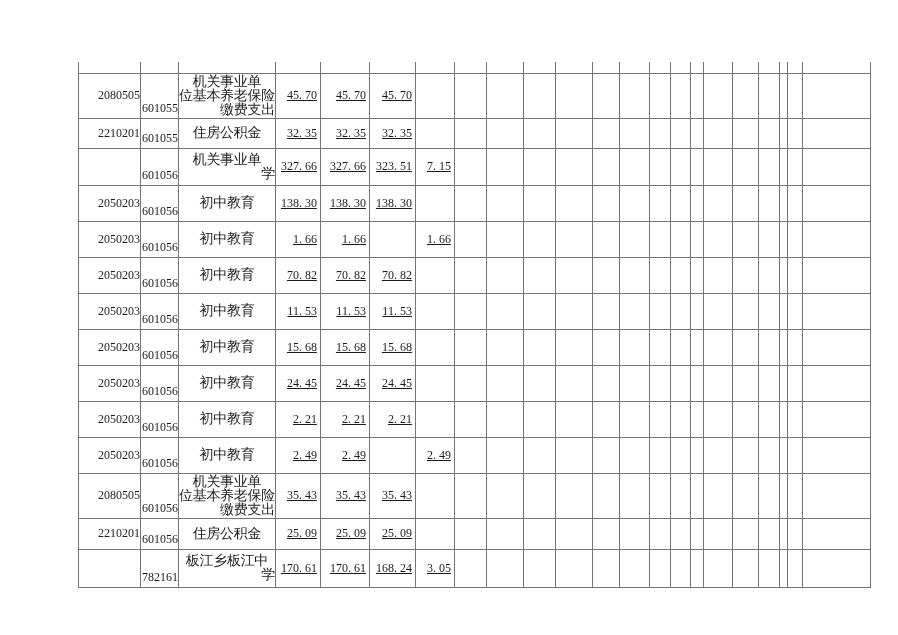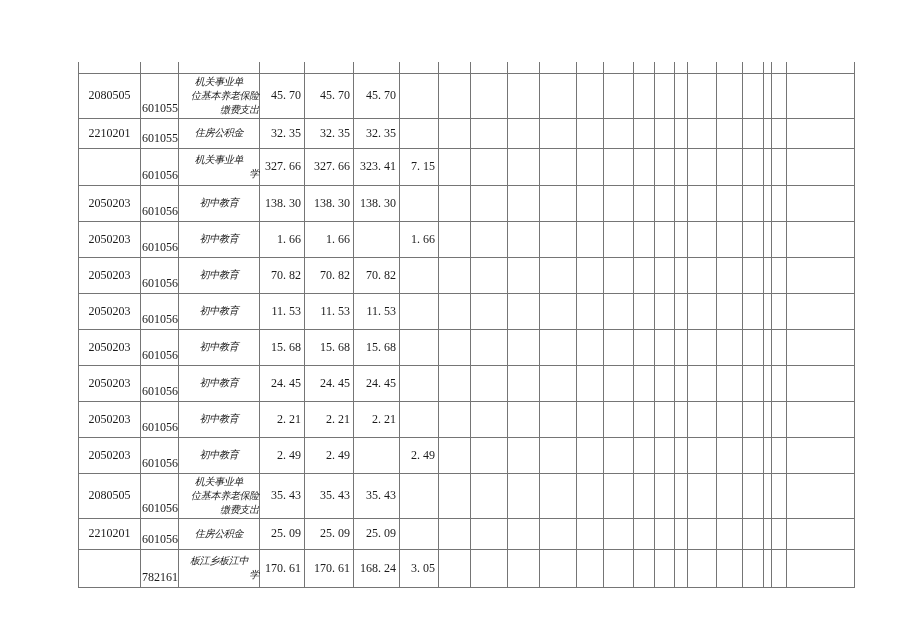--- a/index.html
+++ b/index.html
@@ -8,27 +8,27 @@
     font-family:"Liberation Serif","DejaVu Serif",serif;
     color:#1b1b1b;position:relative;
   }
   .sheet{position:absolute;left:78px;top:62px;}
   table{border-collapse:collapse;table-layout:fixed;}
   td{
     border:1px solid #757575;padding:0;vertical-align:middle;
     font-size:12px;line-height:13px;color:#1b1b1b;
   }
   tr.stub td{border-top:none;}
-  td.code{text-align:center;}
+  td.code{text-align:right;}
   td.unit{vertical-align:bottom;text-align:left;padding:12px 0 3px 1px;}
-  td.name{vertical-align:middle;font-size:10px;letter-spacing:-0.3px;font-style:italic;}
+  td.name{vertical-align:middle;font-size:14px;letter-spacing:-0.3px;}
   .name-line{line-height:14px;white-space:nowrap;}
   .name-line.first{text-align:center;}
   .name-line.rest{text-align:right;}
-  td.num{text-align:right;padding-right:3px;white-space:nowrap;}
+  td.num{text-align:right;padding-right:3px;white-space:nowrap;text-decoration:underline;}
 </style>
 </head>
 <body>
 
 <div class="sheet">
   <table>
     <colgroup>
         <col style="width: 62px;">
         <col style="width: 37px;">
         <col style="width: 81px;">
@@ -133,21 +133,21 @@
         </tr>
         <tr style="height: 37px;">
           <td class="code"></td>
           <td class="unit">601056</td>
           <td class="name">
             <div class="name-line first">机关事业单</div>
             <div class="name-line rest">学</div>
           </td>
           <td class="num">327. 66</td>
           <td class="num">327. 66</td>
-          <td class="num">323. 41</td>
+          <td class="num">323. 51</td>
           <td class="num">7. 15</td>
           <td></td>
           <td></td>
           <td></td>
           <td></td>
           <td></td>
           <td></td>
           <td></td>
           <td></td>
           <td></td>

